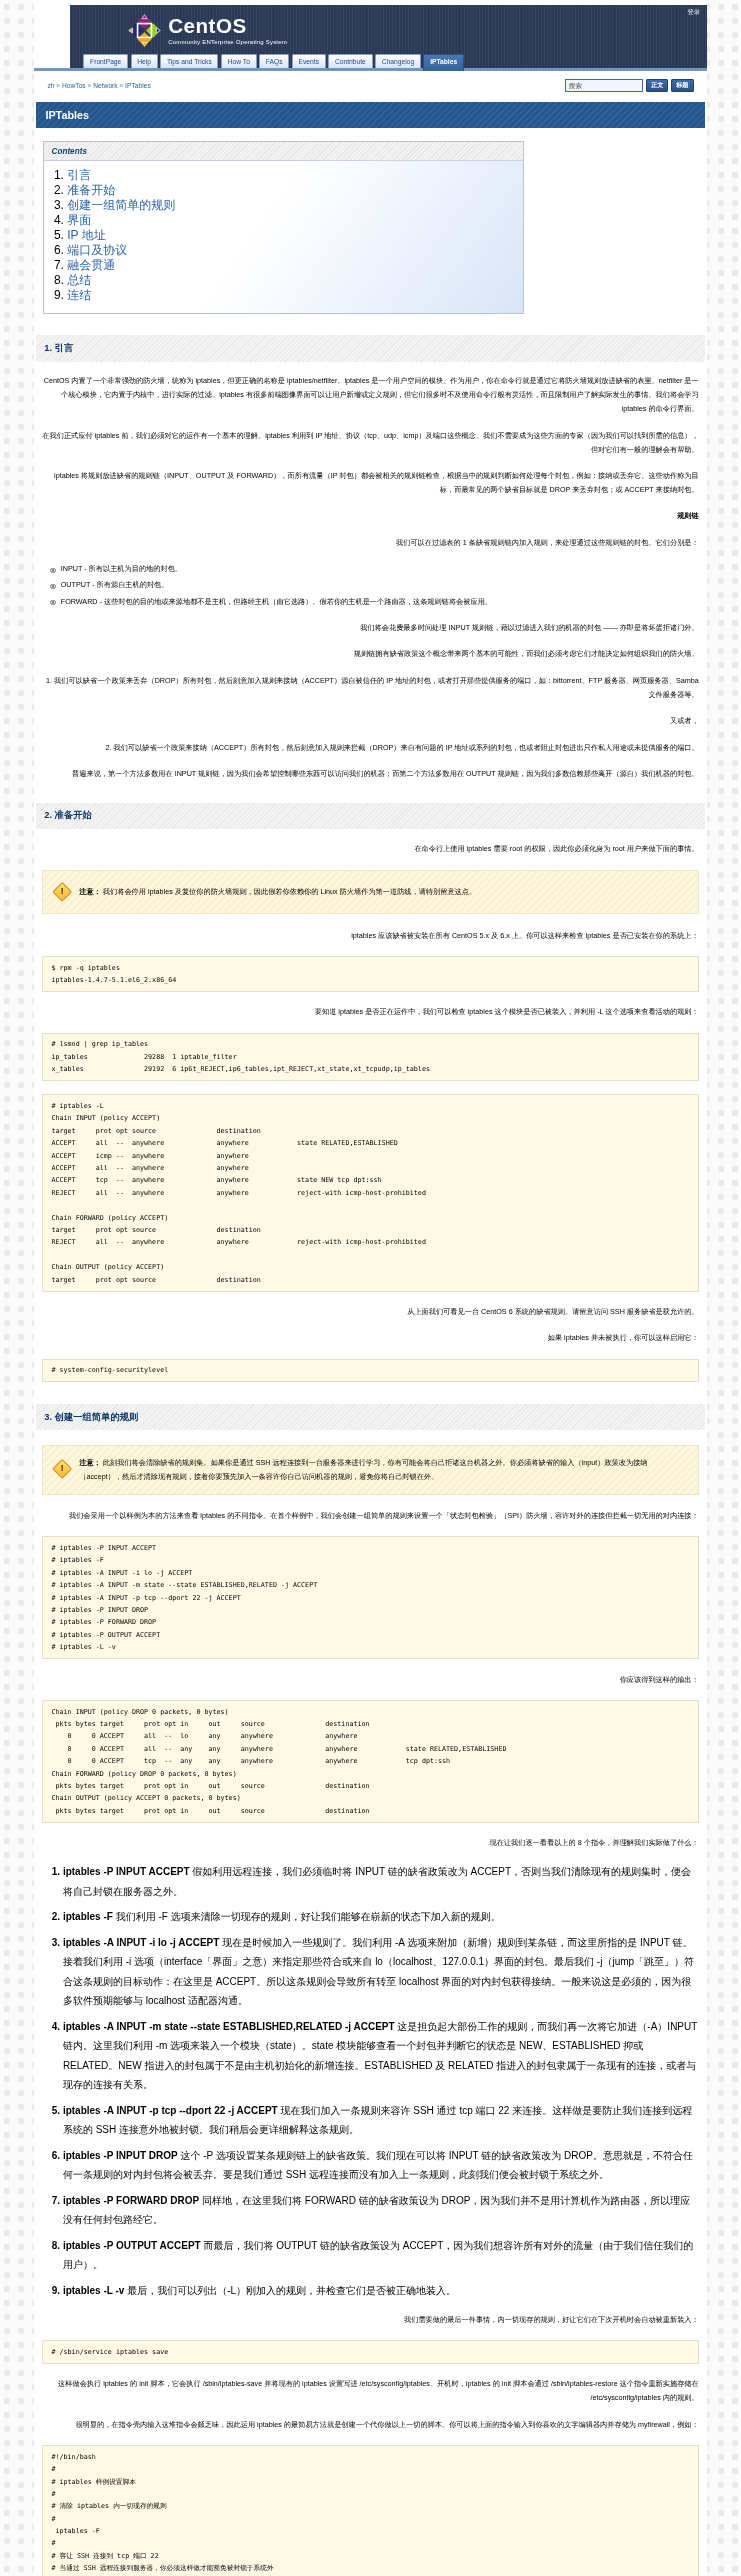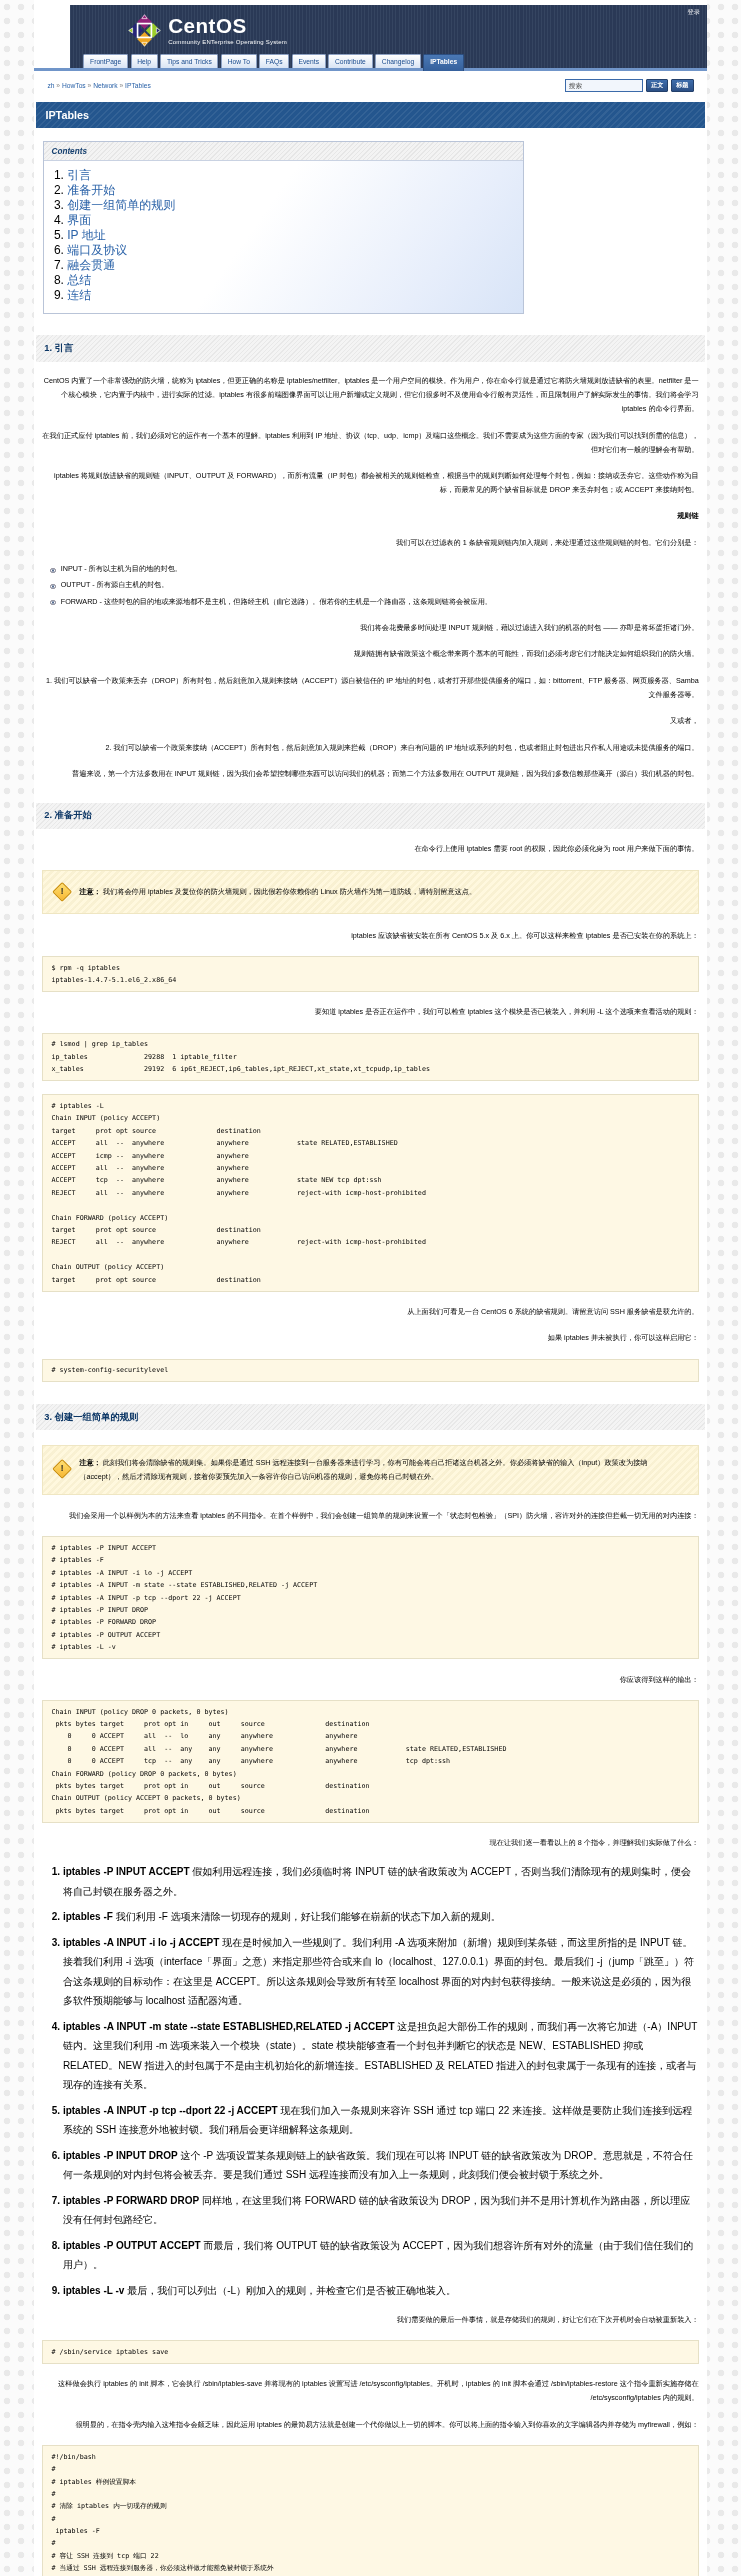--- a/index.html
+++ b/index.html
@@ -269,21 +269,21 @@
           <li><b>iptables -P INPUT ACCEPT</b> 假如利用远程连接，我们必须临时将 INPUT 链的缺省政策改为 ACCEPT，否则当我们清除现有的规则集时，便会将自己封锁在服务器之外。</li>
           <li><b>iptables -F</b> 我们利用 -F 选项来清除一切现存的规则，好让我们能够在崭新的状态下加入新的规则。</li>
           <li><b>iptables -A INPUT -i lo -j ACCEPT</b> 现在是时候加入一些规则了。我们利用 -A 选项来附加（新增）规则到某条链，而这里所指的是 INPUT 链。接着我们利用 -i 选项（interface「界面」之意）来指定那些符合或来自 lo（localhost、127.0.0.1）界面的封包。最后我们 -j（jump「跳至」）符合这条规则的目标动作：在这里是 ACCEPT。所以这条规则会导致所有转至 localhost 界面的对内封包获得接纳。一般来说这是必须的，因为很多软件预期能够与 localhost 适配器沟通。</li>
           <li><b>iptables -A INPUT -m state --state ESTABLISHED,RELATED -j ACCEPT</b> 这是担负起大部份工作的规则，而我们再一次将它加进（-A）INPUT 链内。这里我们利用 -m 选项来装入一个模块（state）。state 模块能够查看一个封包并判断它的状态是 NEW、ESTABLISHED 抑或 RELATED。NEW 指进入的封包属于不是由主机初始化的新增连接。ESTABLISHED 及 RELATED 指进入的封包隶属于一条现有的连接，或者与现存的连接有关系。</li>
           <li><b>iptables -A INPUT -p tcp --dport 22 -j ACCEPT</b> 现在我们加入一条规则来容许 SSH 通过 tcp 端口 22 来连接。这样做是要防止我们连接到远程系统的 SSH 连接意外地被封锁。我们稍后会更详细解释这条规则。</li>
           <li><b>iptables -P INPUT DROP</b> 这个 -P 选项设置某条规则链上的缺省政策。我们现在可以将 INPUT 链的缺省政策改为 DROP。意思就是，不符合任何一条规则的对内封包将会被丢弃。要是我们通过 SSH 远程连接而没有加入上一条规则，此刻我们便会被封锁于系统之外。</li>
           <li><b>iptables -P FORWARD DROP</b> 同样地，在这里我们将 FORWARD 链的缺省政策设为 DROP，因为我们并不是用计算机作为路由器，所以理应没有任何封包路经它。</li>
           <li><b>iptables -P OUTPUT ACCEPT</b> 而最后，我们将 OUTPUT 链的缺省政策设为 ACCEPT，因为我们想容许所有对外的流量（由于我们信任我们的用户）。</li>
           <li><b>iptables -L -v</b> 最后，我们可以列出（-L）刚加入的规则，并检查它们是否被正确地装入。</li>
         </ol>
-        <p class="para">我们需要做的最后一件事情，就是存储我们的规则，好让它们在下次开机时会自动被重新装入：</p>
+        <p class="para">我们需要做的最后一件事情，内一切现存的规则，好让它们在下次开机时会自动被重新装入：</p>
         <pre class="code"># /sbin/service iptables save</pre>
         <p class="para">这样做会执行 iptables 的 init 脚本，它会执行 /sbin/iptables-save 并将现有的 iptables 设置写进 /etc/sysconfig/iptables。开机时，iptables 的 init 脚本会通过 /sbin/iptables-restore 这个指令重新实施存储在 /etc/sysconfig/iptables 内的规则。</p>
         <p class="para">很明显的，在指令壳内输入这堆指令会颇乏味，因此运用 iptables 的最简易方法就是创建一个代你做以上一切的脚本。你可以将上面的指令输入到你喜欢的文字编辑器内并存储为 myfirewall，例如：</p>
         <pre class="code">#!/bin/bash
 #
 # iptables 样例设置脚本
 #
 # 清除 iptables 内一切现存的规则
 #
  iptables -F

